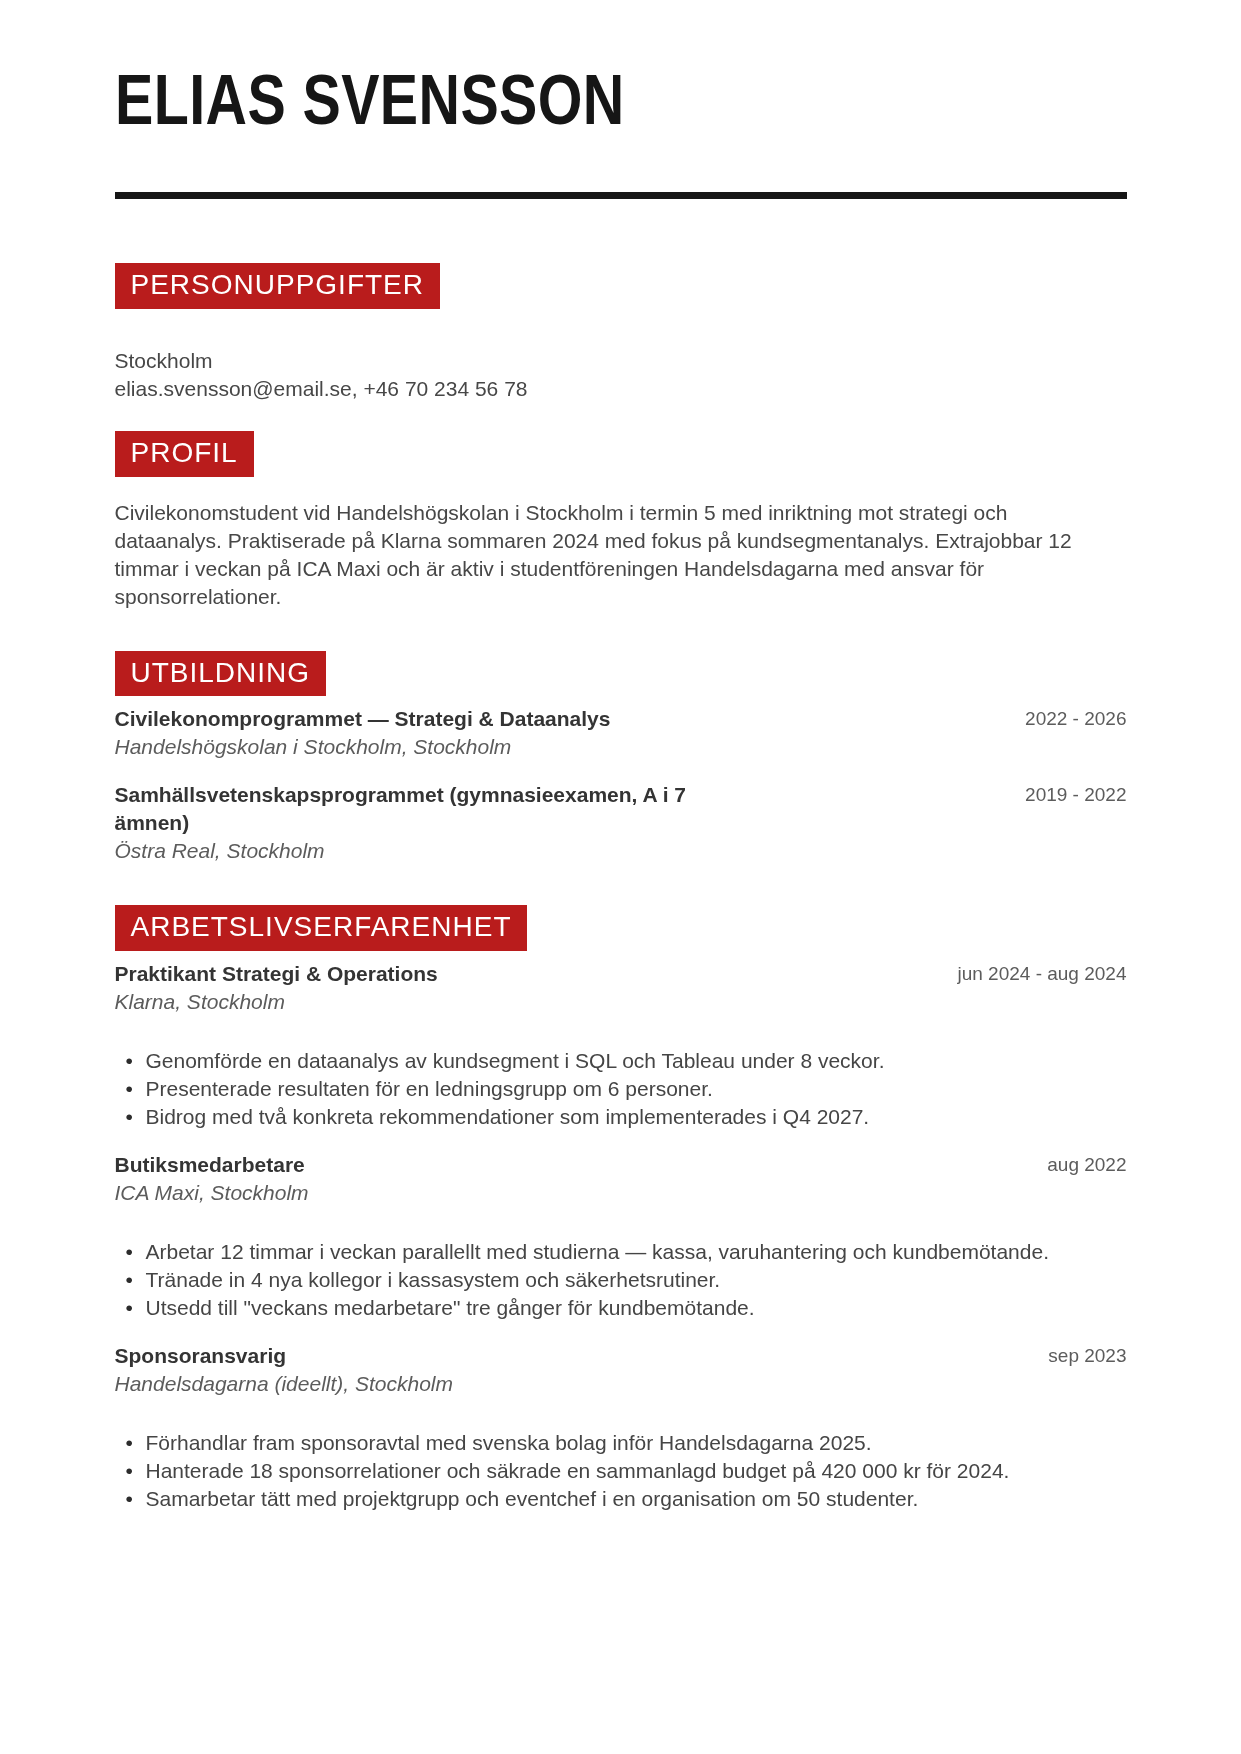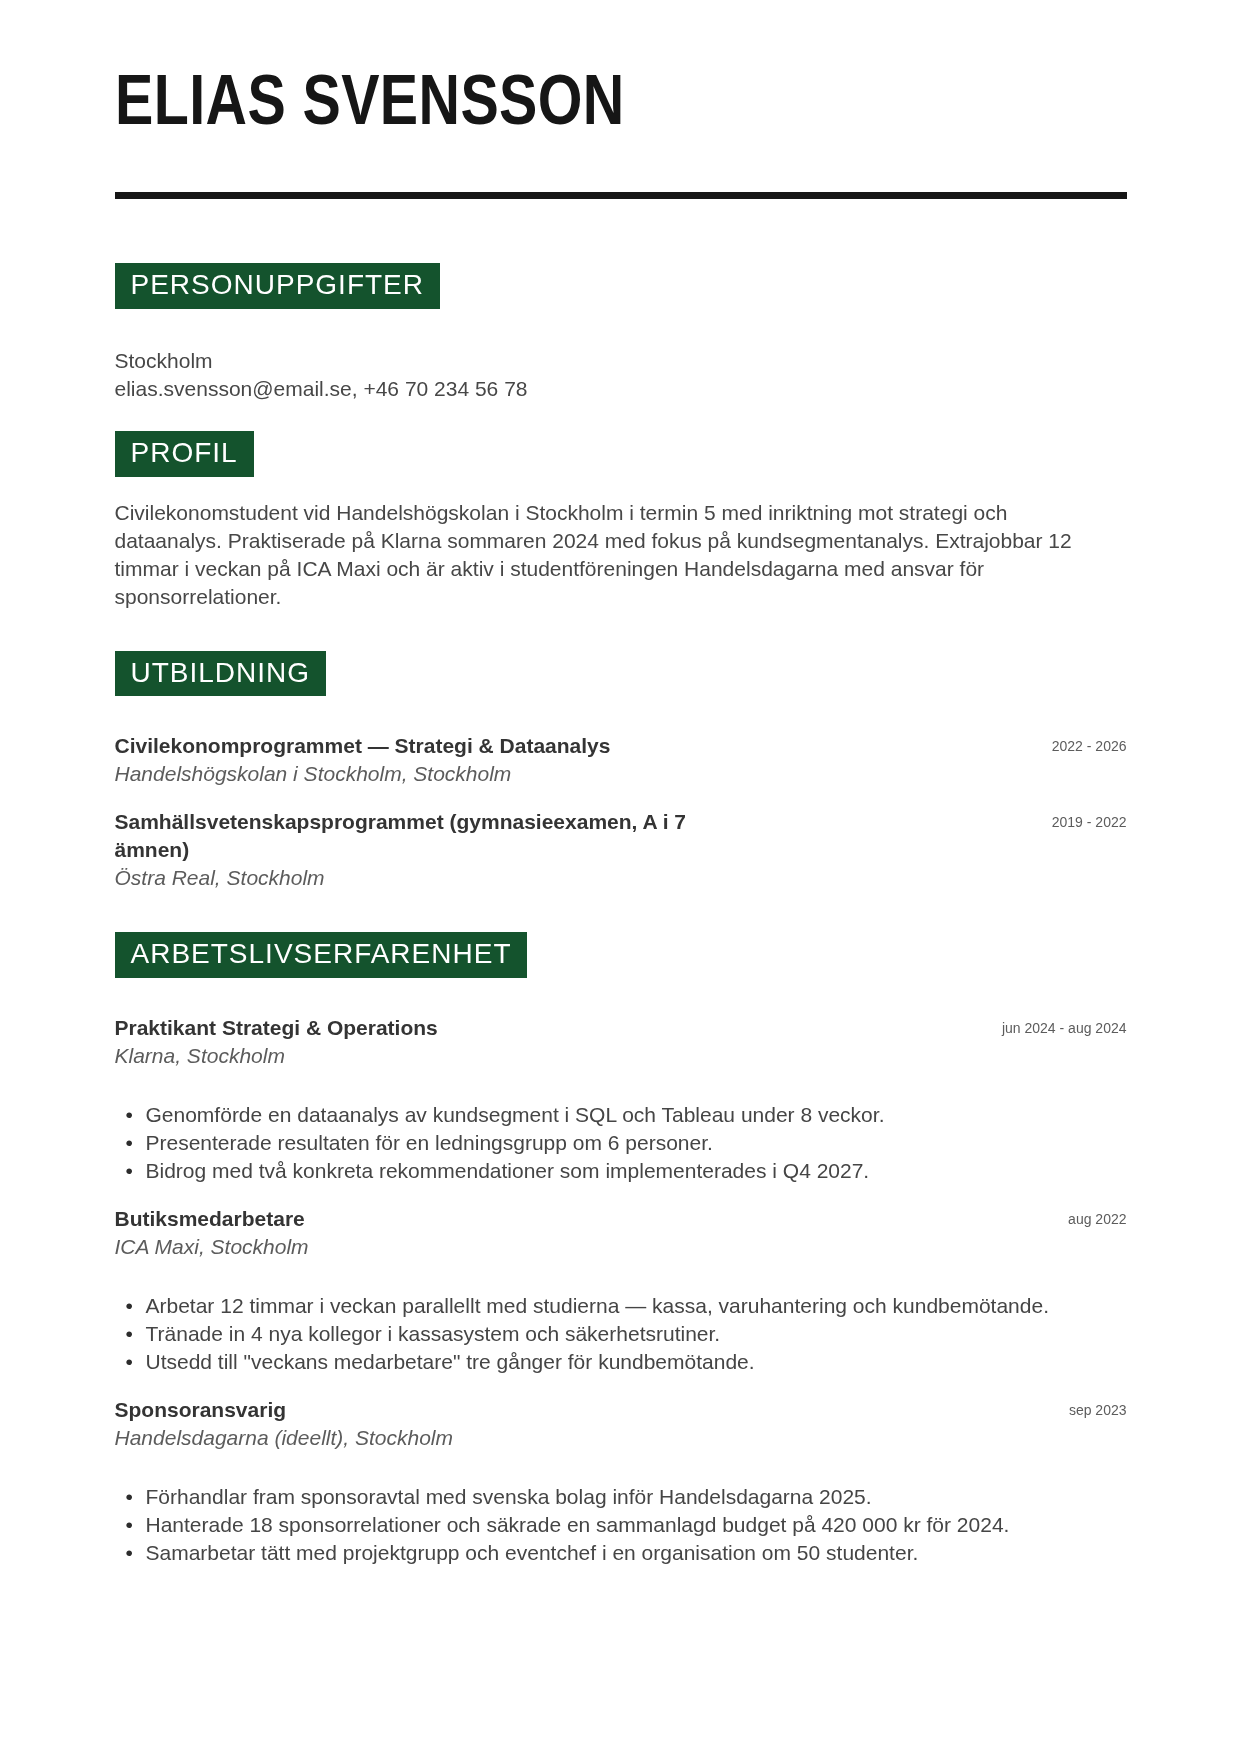--- a/index.html
+++ b/index.html
@@ -28,21 +28,21 @@
   }
 
   .rule {
     height: 7px;
     background: #161616;
     margin-top: 50px;
   }
 
   .sec-badge {
     display: inline-block;
-    background: #14532d;
+    background: #b91c1c;
     color: #ffffff;
     font-size: 28px;
     line-height: 1.1;
     padding: 7px 16px 8px 16px;
     letter-spacing: 1px;
   }
 
   .m-personal { margin-top: 64px; }
   .m-profil   { margin-top: 28px; }
   .m-utb      { margin-top: 40px; }
@@ -57,40 +57,40 @@
   .contact-block { margin-top: 38px; }
 
   .profile-text {
     margin: 22px 0 0 0;
     font-size: 21px;
     line-height: 28px;
     color: #474747;
     max-width: 1005px;
   }
 
-  .entry { margin-top: 36px; }
+  .entry { margin-top: 9px; }
   .entry + .entry { margin-top: 20px; }
 
   .entry-head {
     display: flex;
     justify-content: space-between;
     align-items: flex-start;
     gap: 40px;
   }
 
   .entry-title {
     font-size: 21px;
     line-height: 28px;
     font-weight: 700;
     color: #343434;
     max-width: 630px;
   }
 
   .entry-date {
-    font-size: 14px;
+    font-size: 19px;
     line-height: 28px;
     color: #5c5c5c;
     white-space: nowrap;
   }
 
   .entry-sub {
     font-size: 21px;
     line-height: 28px;
     color: #5c5c5c;
     font-style: italic;

